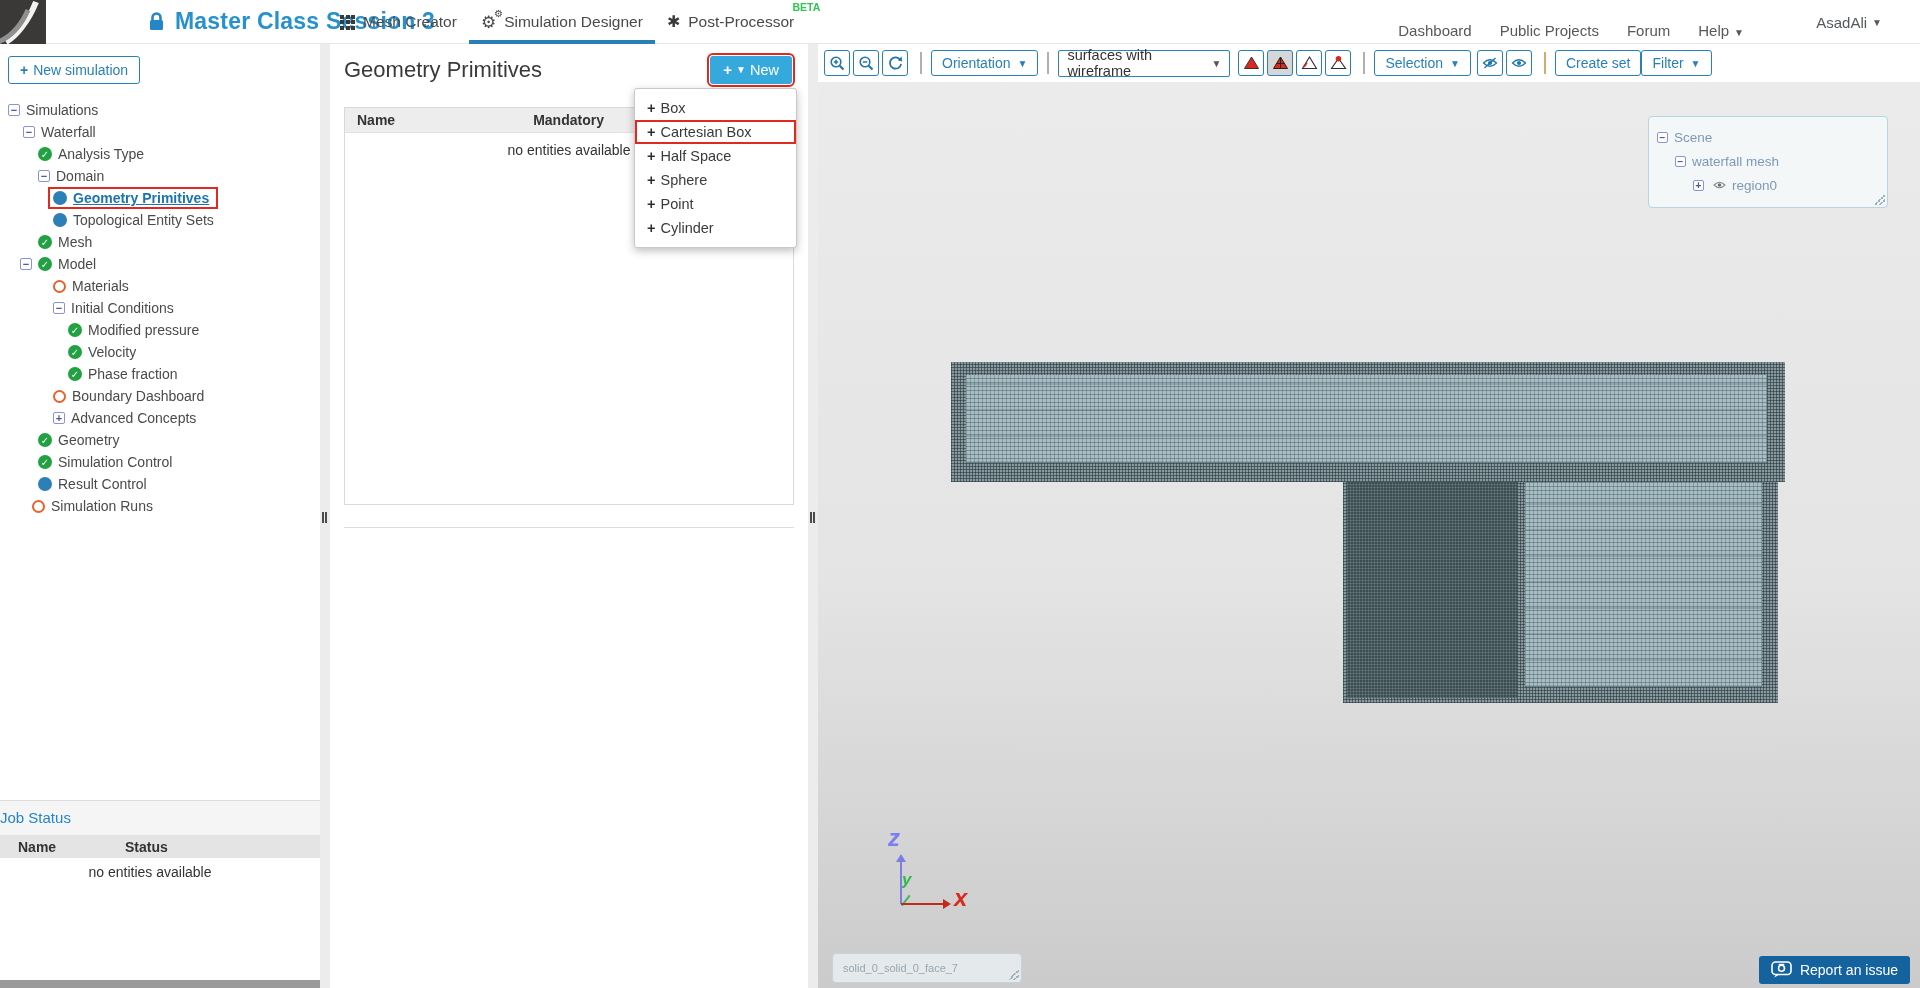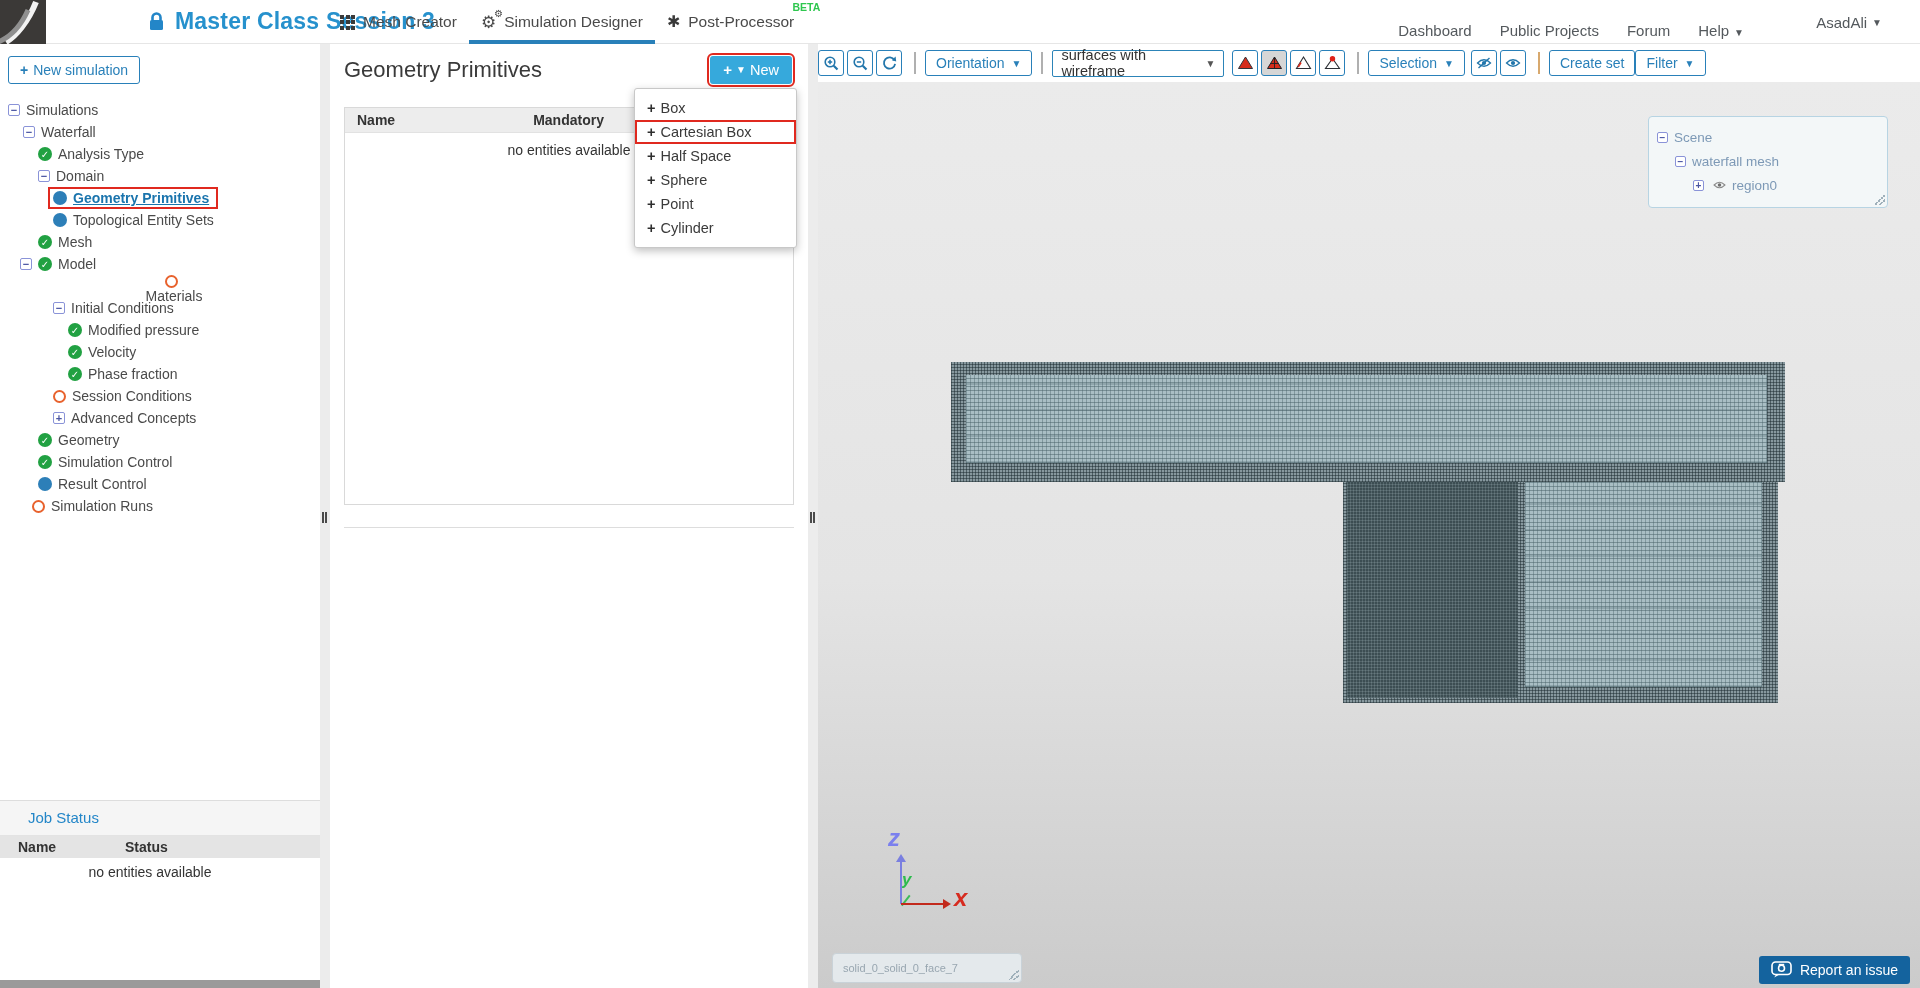--- a/index.html
+++ b/index.html
@@ -47,21 +47,21 @@
   .exp.hang { margin-left:-18px; }
   .st { width:14px; height:14px; border-radius:50%; display:inline-flex; align-items:center; justify-content:center;
      margin-right:6px; flex:none; }
   .st-check { background:#21a142; color:#fff; font-size:10px; font-weight:700; }
   .st-dot { background:#2d7fb8; }
   .st-circle { background:#fff; border:2.5px solid #e8622d; width:13px; height:13px; }
   .sel-frame { display:inline-flex; align-items:center; border:2px solid #e0291f; padding:1px 7px 1px 3px; margin-left:-5px; }
   .tlabel.sel { color:#1a74ad; font-weight:700; text-decoration:underline; }
 
   .job-panel { position:absolute; left:0; right:0; top:756px; bottom:0; border-top:1px solid #ddd; background:#fff; }
-  .job-title { background:#f5f5f5; padding:8px 28px 9px; font-size:15px; color:#2386c8; border-bottom:1px solid #e3e3e3; }
+  .job-title { background:#f5f5f5; padding:8px 0 9px; font-size:15px; color:#2386c8; border-bottom:1px solid #e3e3e3; }
   .job-head { display:flex; background:#e4e4e4; height:22px; align-items:center; font-size:14px; font-weight:700; color:#333; }
   .job-head .c1 { padding-left:18px; width:125px; }
   .job-empty { text-align:center; font-size:14px; color:#333; margin-top:6px; width:300px; }
   .job-scroll { position:absolute; left:0; right:0; bottom:0; height:8px; background:#9a9a9a; }
 
   
   .panel-title { position:absolute; left:14px; top:13px; font-size:22px; color:#3a3a3a; }
   .new-btn { position:absolute; right:16px; top:12px; display:inline-flex; align-items:center; gap:4px;
      background:#36a9dc; color:#fff; border:none; border-radius:3px; padding:5px 13px 6px; font-size:14.5px;
      outline:2px solid #e0291f; outline-offset:1px; cursor:pointer; }
@@ -74,21 +74,21 @@
   .ptable-empty { text-align:center; font-size:14px; color:#333; margin-top:9px; }
   .panel-hr { position:absolute; left:14px; right:14px; top:483px; border-top:1px solid #ddd; }
 
   .menu { position:absolute; left:304px; top:44px; width:163px; background:#fff; border:1px solid #c8c8c8;
      border-radius:3px; box-shadow:0 3px 9px rgba(0,0,0,.25); padding:7px 0; z-index:60; }
   .menu-item { display:flex; align-items:center; height:24px; padding:0 12px; font-size:14.5px; color:#3a3a3a; cursor:pointer; }
   .menu-item .plus { font-weight:700; margin-right:5px; color:#2e2e2e; }
   .menu-item.hl { box-shadow:inset 0 0 0 2px #e0291f; }
 
   
-  .vtoolbar { position:absolute; left:0; right:0; top:0; height:38px; background:#fff; display:flex; align-items:center; padding-left:0; }
+  .vtoolbar { position:absolute; left:0; right:0; top:0; height:38px; background:#fff; display:flex; align-items:center; padding-left:6px; }
   .tbtn { width:26px; height:26px; border:1px solid #2980b9; border-radius:3px; background:rgba(255,255,255,.85);
      display:inline-flex; align-items:center; justify-content:center; margin-right:3px; cursor:pointer; flex:none; }
   .tbtn.active { background:#d6d6d6; }
   .tsep { width:2px; height:22px; background:#b0b0b0; margin:0 9px; flex:none; }
   .tsep.tan { background:#d8a96e; }
   .tdrop { display:inline-flex; align-items:center; gap:7px; border:1px solid #2980b9; color:#2980b9; background:rgba(255,255,255,.85);
      border-radius:3px; padding:4px 10px; font-size:14px; cursor:pointer; flex:none; }
   .tdrop .caret { color:#2980b9; margin:0; }
   .tselect { display:inline-flex; align-items:center; justify-content:space-between; width:172px; height:27px;
      border:1px solid #2c84b8; border-radius:2px; background:#fff; color:#333; font-size:14.5px; padding:0 8px;
@@ -232,21 +232,21 @@
         </div>
         <div class="trow" style="padding-left: 38px;">
           <span class="st st-check">✓</span>
           <span class="tlabel">Mesh</span>
         </div>
         <div class="trow" style="padding-left: 38px;">
           <span class="exp hang">−</span>
           <span class="st st-check">✓</span>
           <span class="tlabel">Model</span>
         </div>
-        <div class="trow" style="padding-left: 28px; flex-direction: column;">
+        <div class="trow" style="padding-left: 53px;">
           <span class="st st-circle"></span>
           <span class="tlabel">Materials</span>
         </div>
         <div class="trow" style="padding-left: 53px;">
           <span class="exp">−</span>
           <span class="tlabel">Initial Conditions</span>
         </div>
         <div class="trow" style="padding-left: 68px;">
           <span class="st st-check">✓</span>
           <span class="tlabel">Modified pressure</span>
@@ -254,21 +254,21 @@
         <div class="trow" style="padding-left: 68px;">
           <span class="st st-check">✓</span>
           <span class="tlabel">Velocity</span>
         </div>
         <div class="trow" style="padding-left: 68px;">
           <span class="st st-check">✓</span>
           <span class="tlabel">Phase fraction</span>
         </div>
         <div class="trow" style="padding-left: 53px;">
           <span class="st st-circle"></span>
-          <span class="tlabel">Session Conditions</span>
+          <span class="tlabel">Boundary Dashboard</span>
         </div>
         <div class="trow" style="padding-left: 53px;">
           <span class="exp">+</span>
           <span class="tlabel">Advanced Concepts</span>
         </div>
         <div class="trow" style="padding-left: 38px;">
           <span class="st st-check">✓</span>
           <span class="tlabel">Geometry</span>
         </div>
         <div class="trow" style="padding-left: 38px;">

